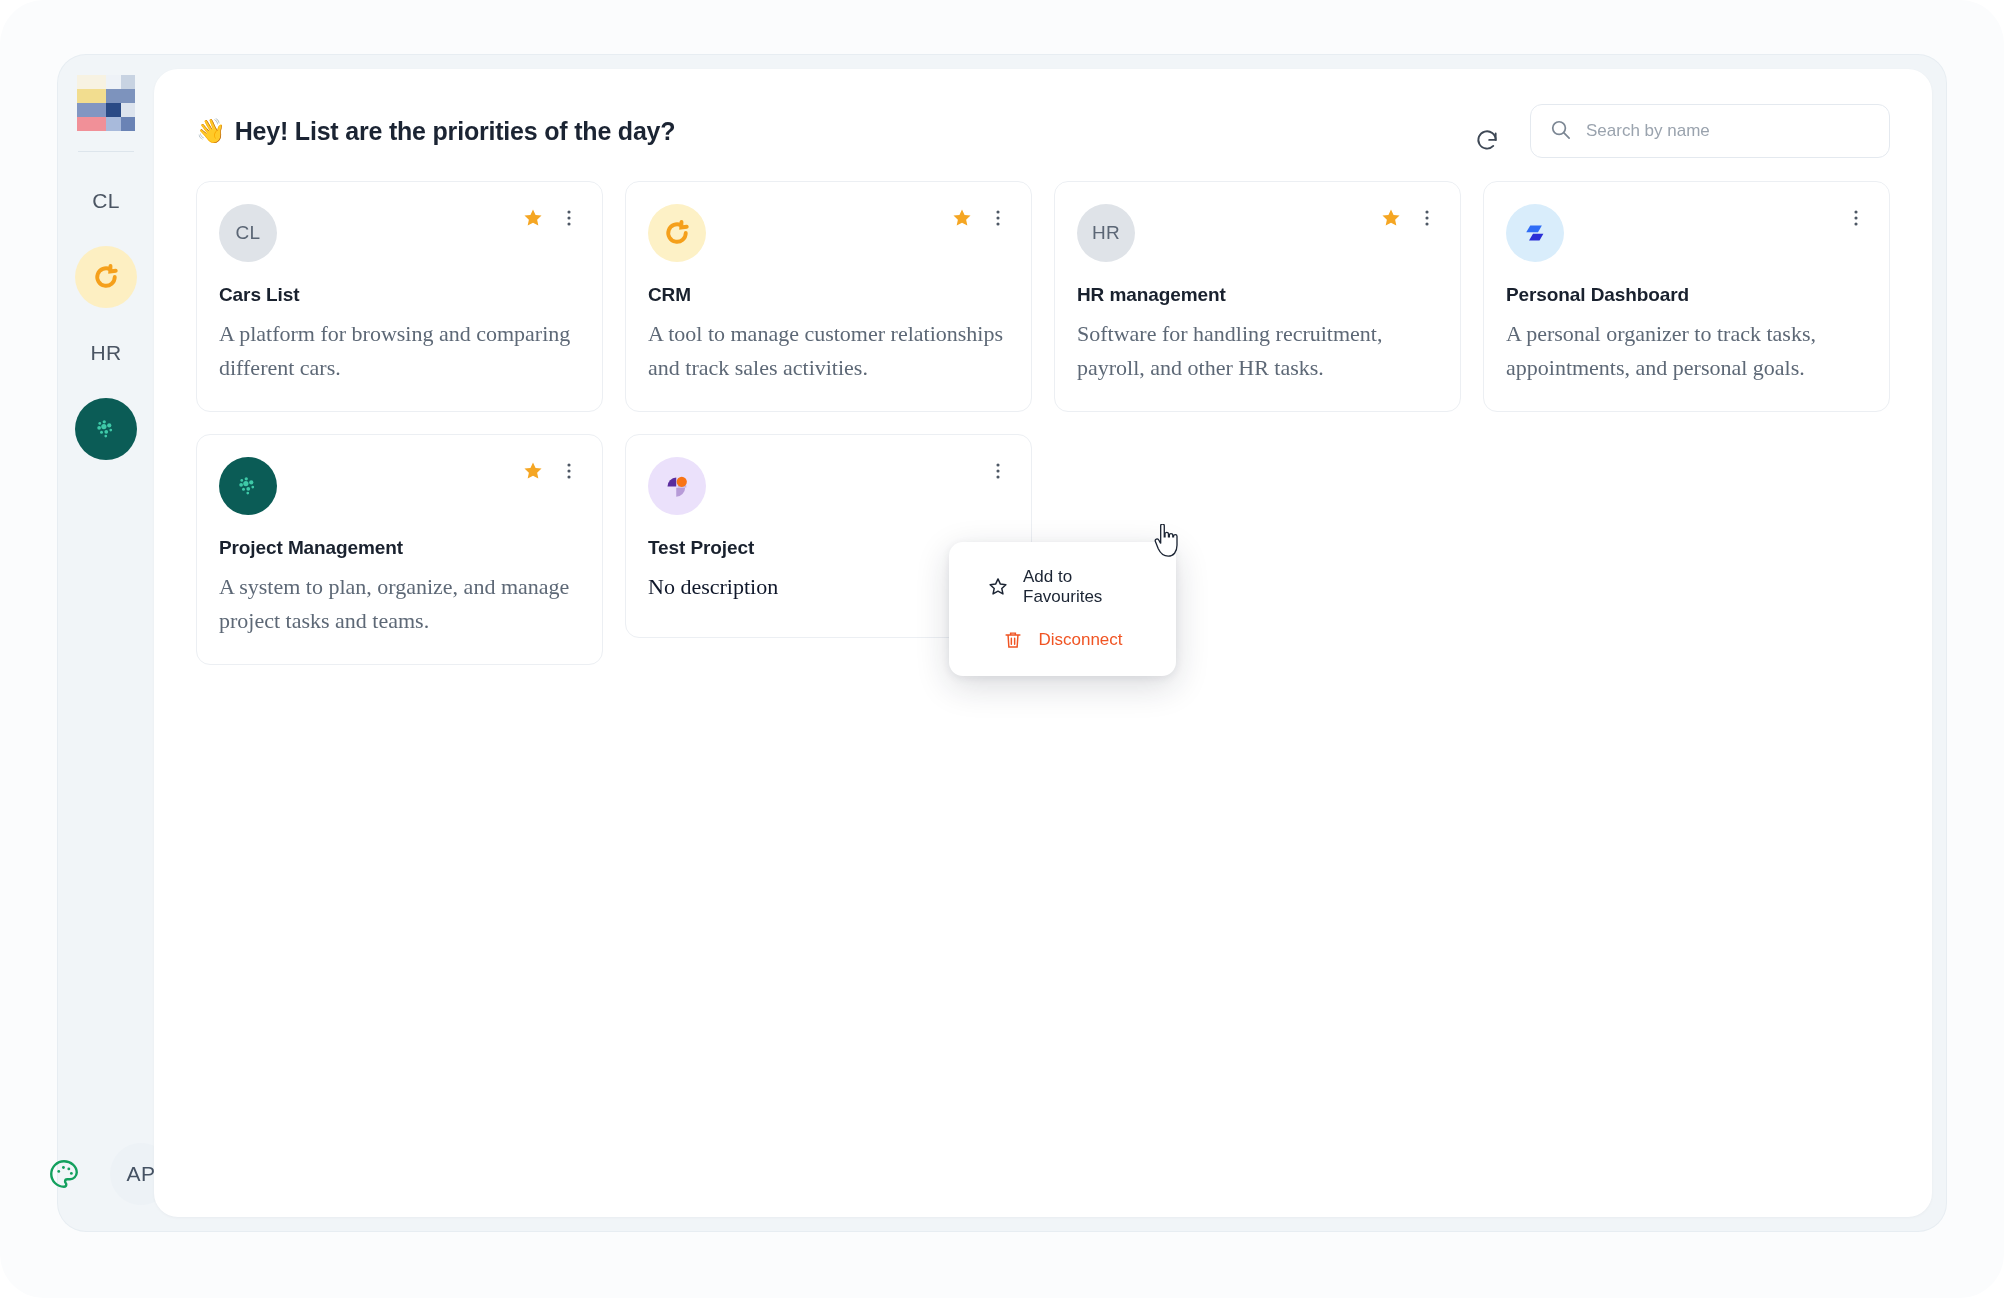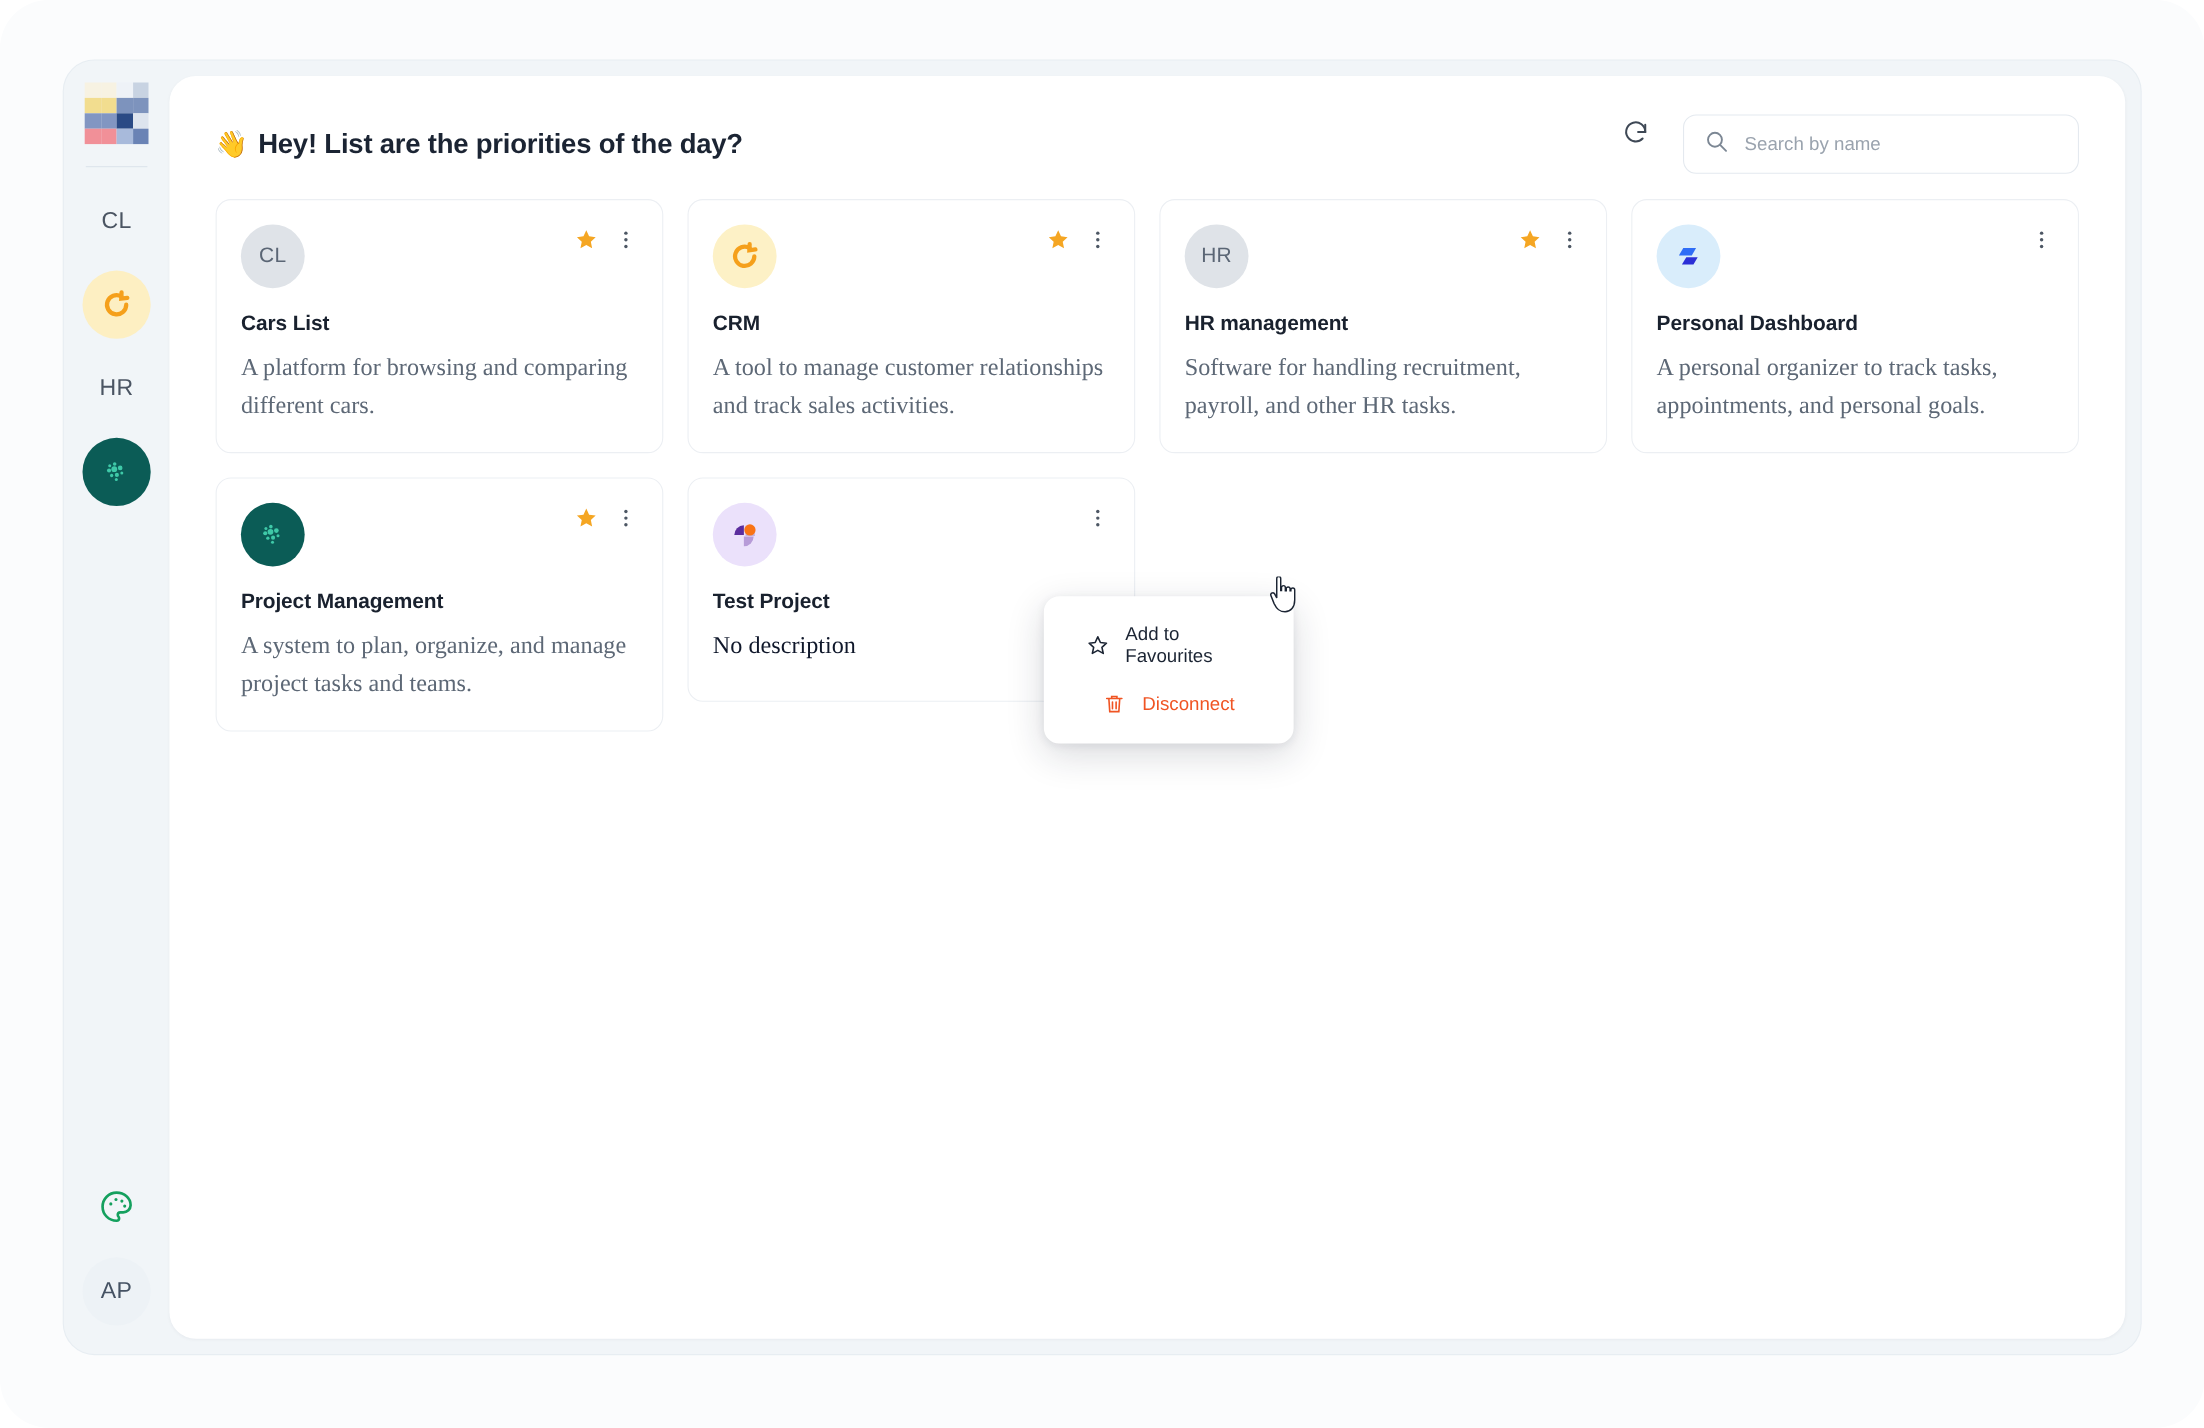--- a/index.html
+++ b/index.html
@@ -67,21 +67,21 @@
     font-size: 21px;
     font-weight: 400;
     letter-spacing: .4px;
     color: #4b5563;
     position: relative;
   }
   .nav-item.plain { background: transparent; }
   .sidebar-bottom {
     margin-top: auto;
     display: flex;
-    flex-direction: column;
+    flex-direction: row;
     align-items: center;
     gap: 22px;
   }
   .theme-btn {
     width: 48px; height: 48px;
     display: flex; align-items: center; justify-content: center;
     cursor: pointer;
   }
   .avatar-user {
     width: 62px; height: 62px;
@@ -116,21 +116,21 @@
     color: #1b2433;
     letter-spacing: -.2px;
     display: flex;
     align-items: center;
     gap: 9px;
     white-space: nowrap;
   }
   .wave { font-size: 24px; }
   .topbar-right {
     display: flex;
-    align-items: flex-start;
+    align-items: flex-end;
     gap: 26px;
   }
   .refresh-btn {
     width: 34px; height: 34px;
     display: flex; align-items: center; justify-content: center;
     cursor: pointer;
   }
   .search-box {
     width: 360px; height: 54px;
     border: 1px solid #e4e9ef;

